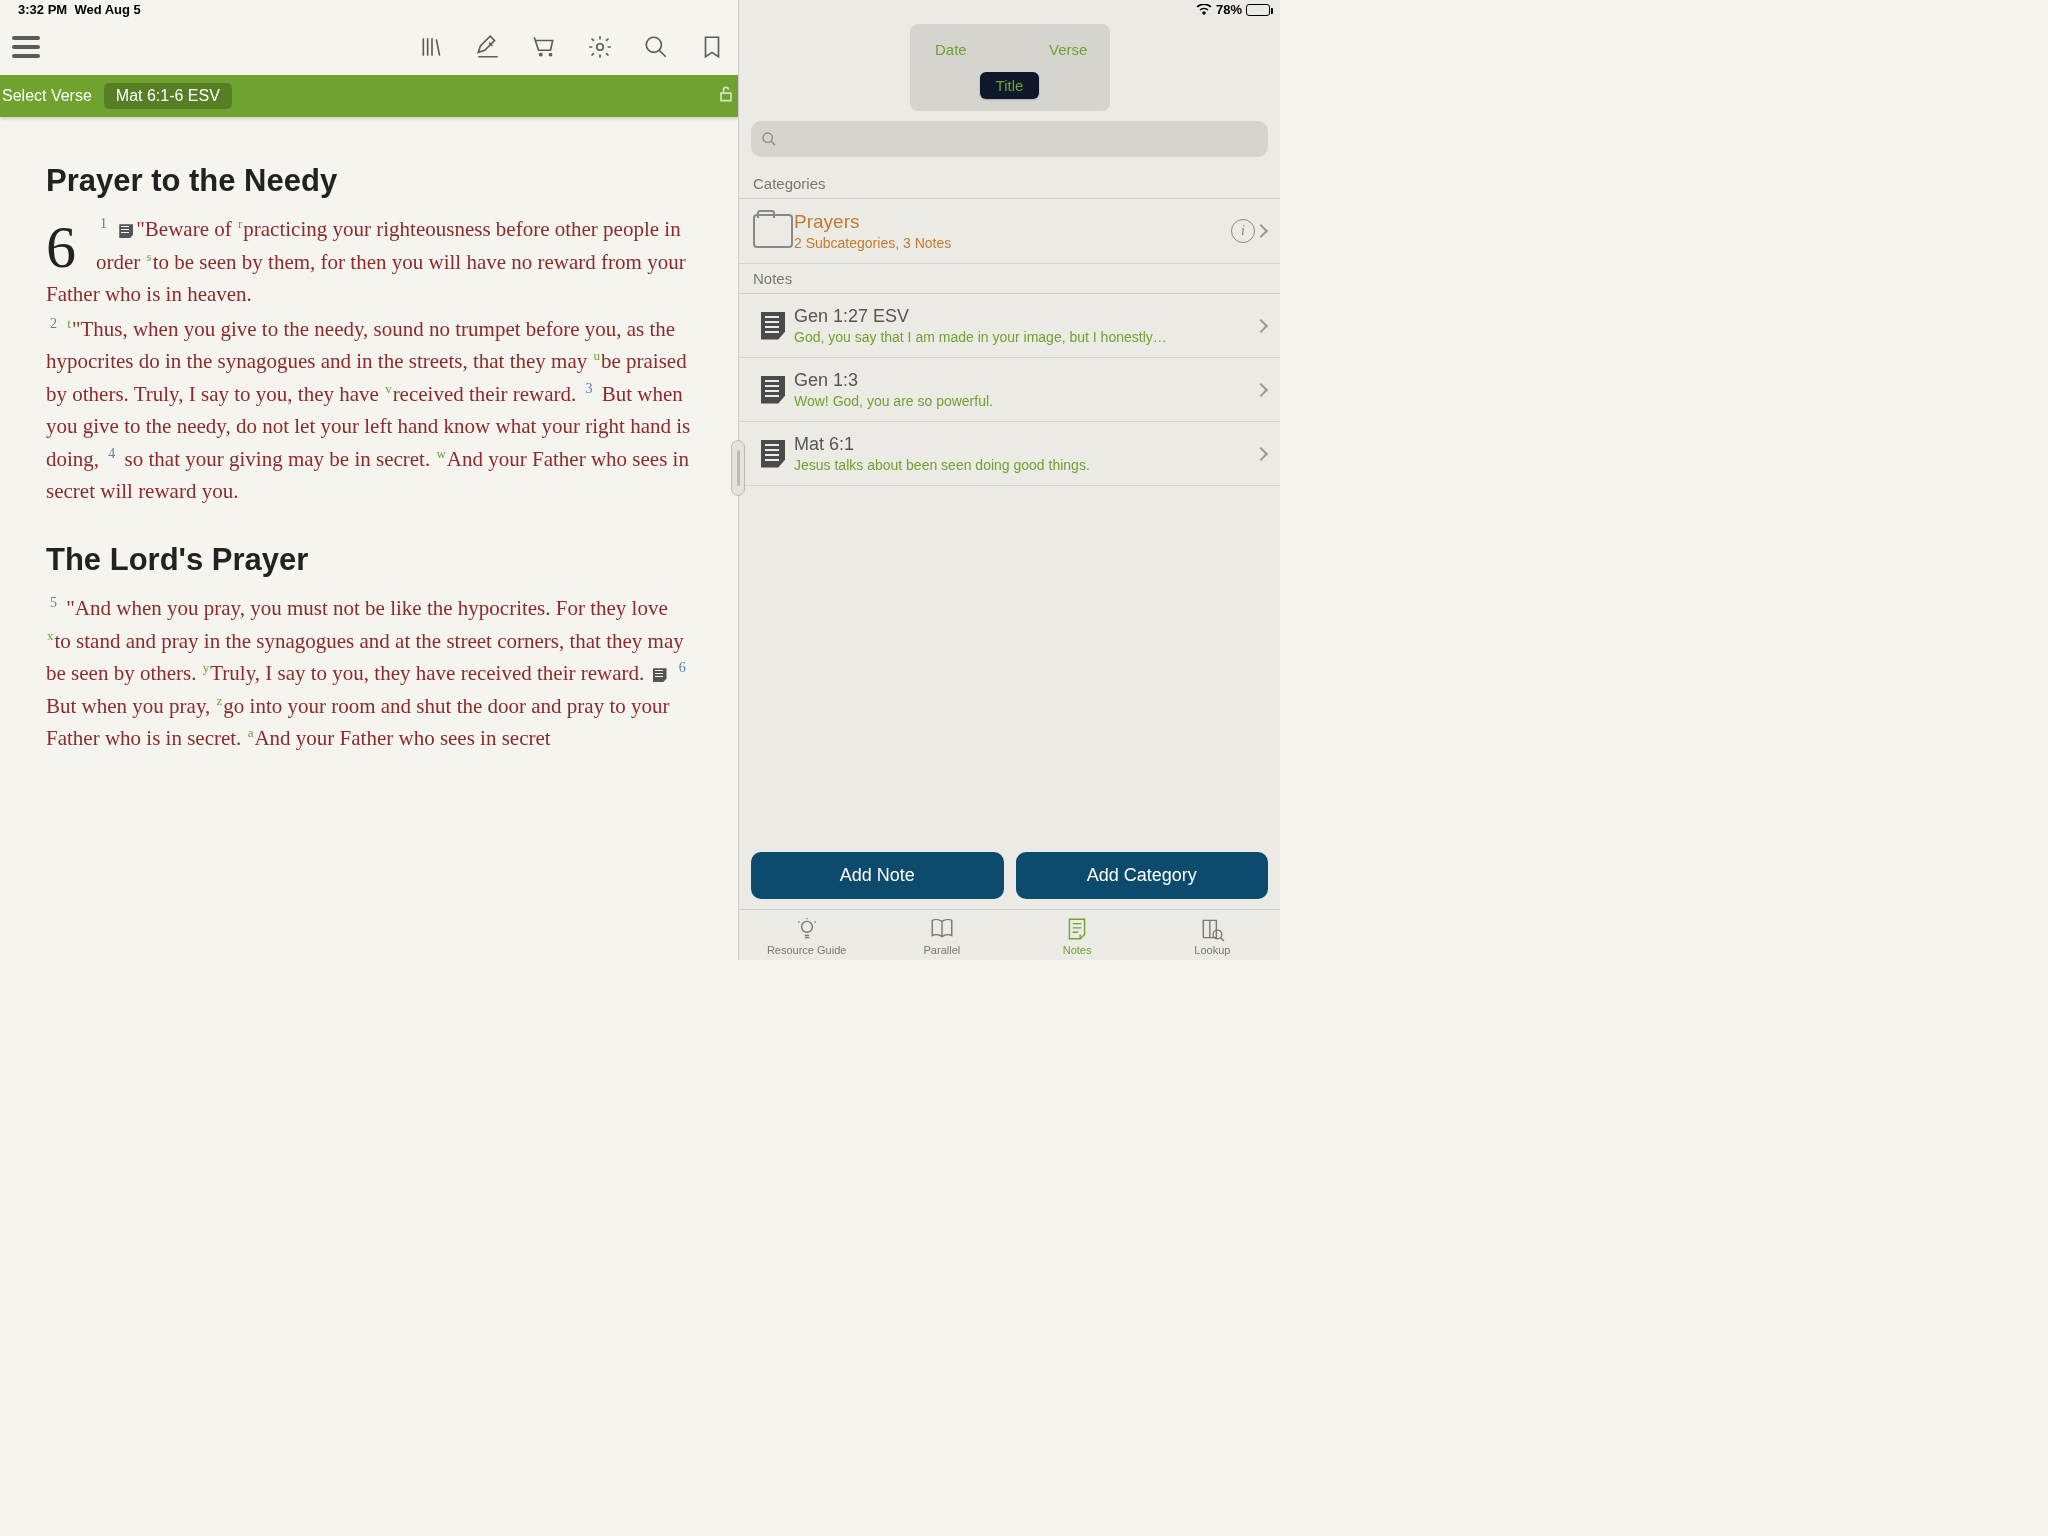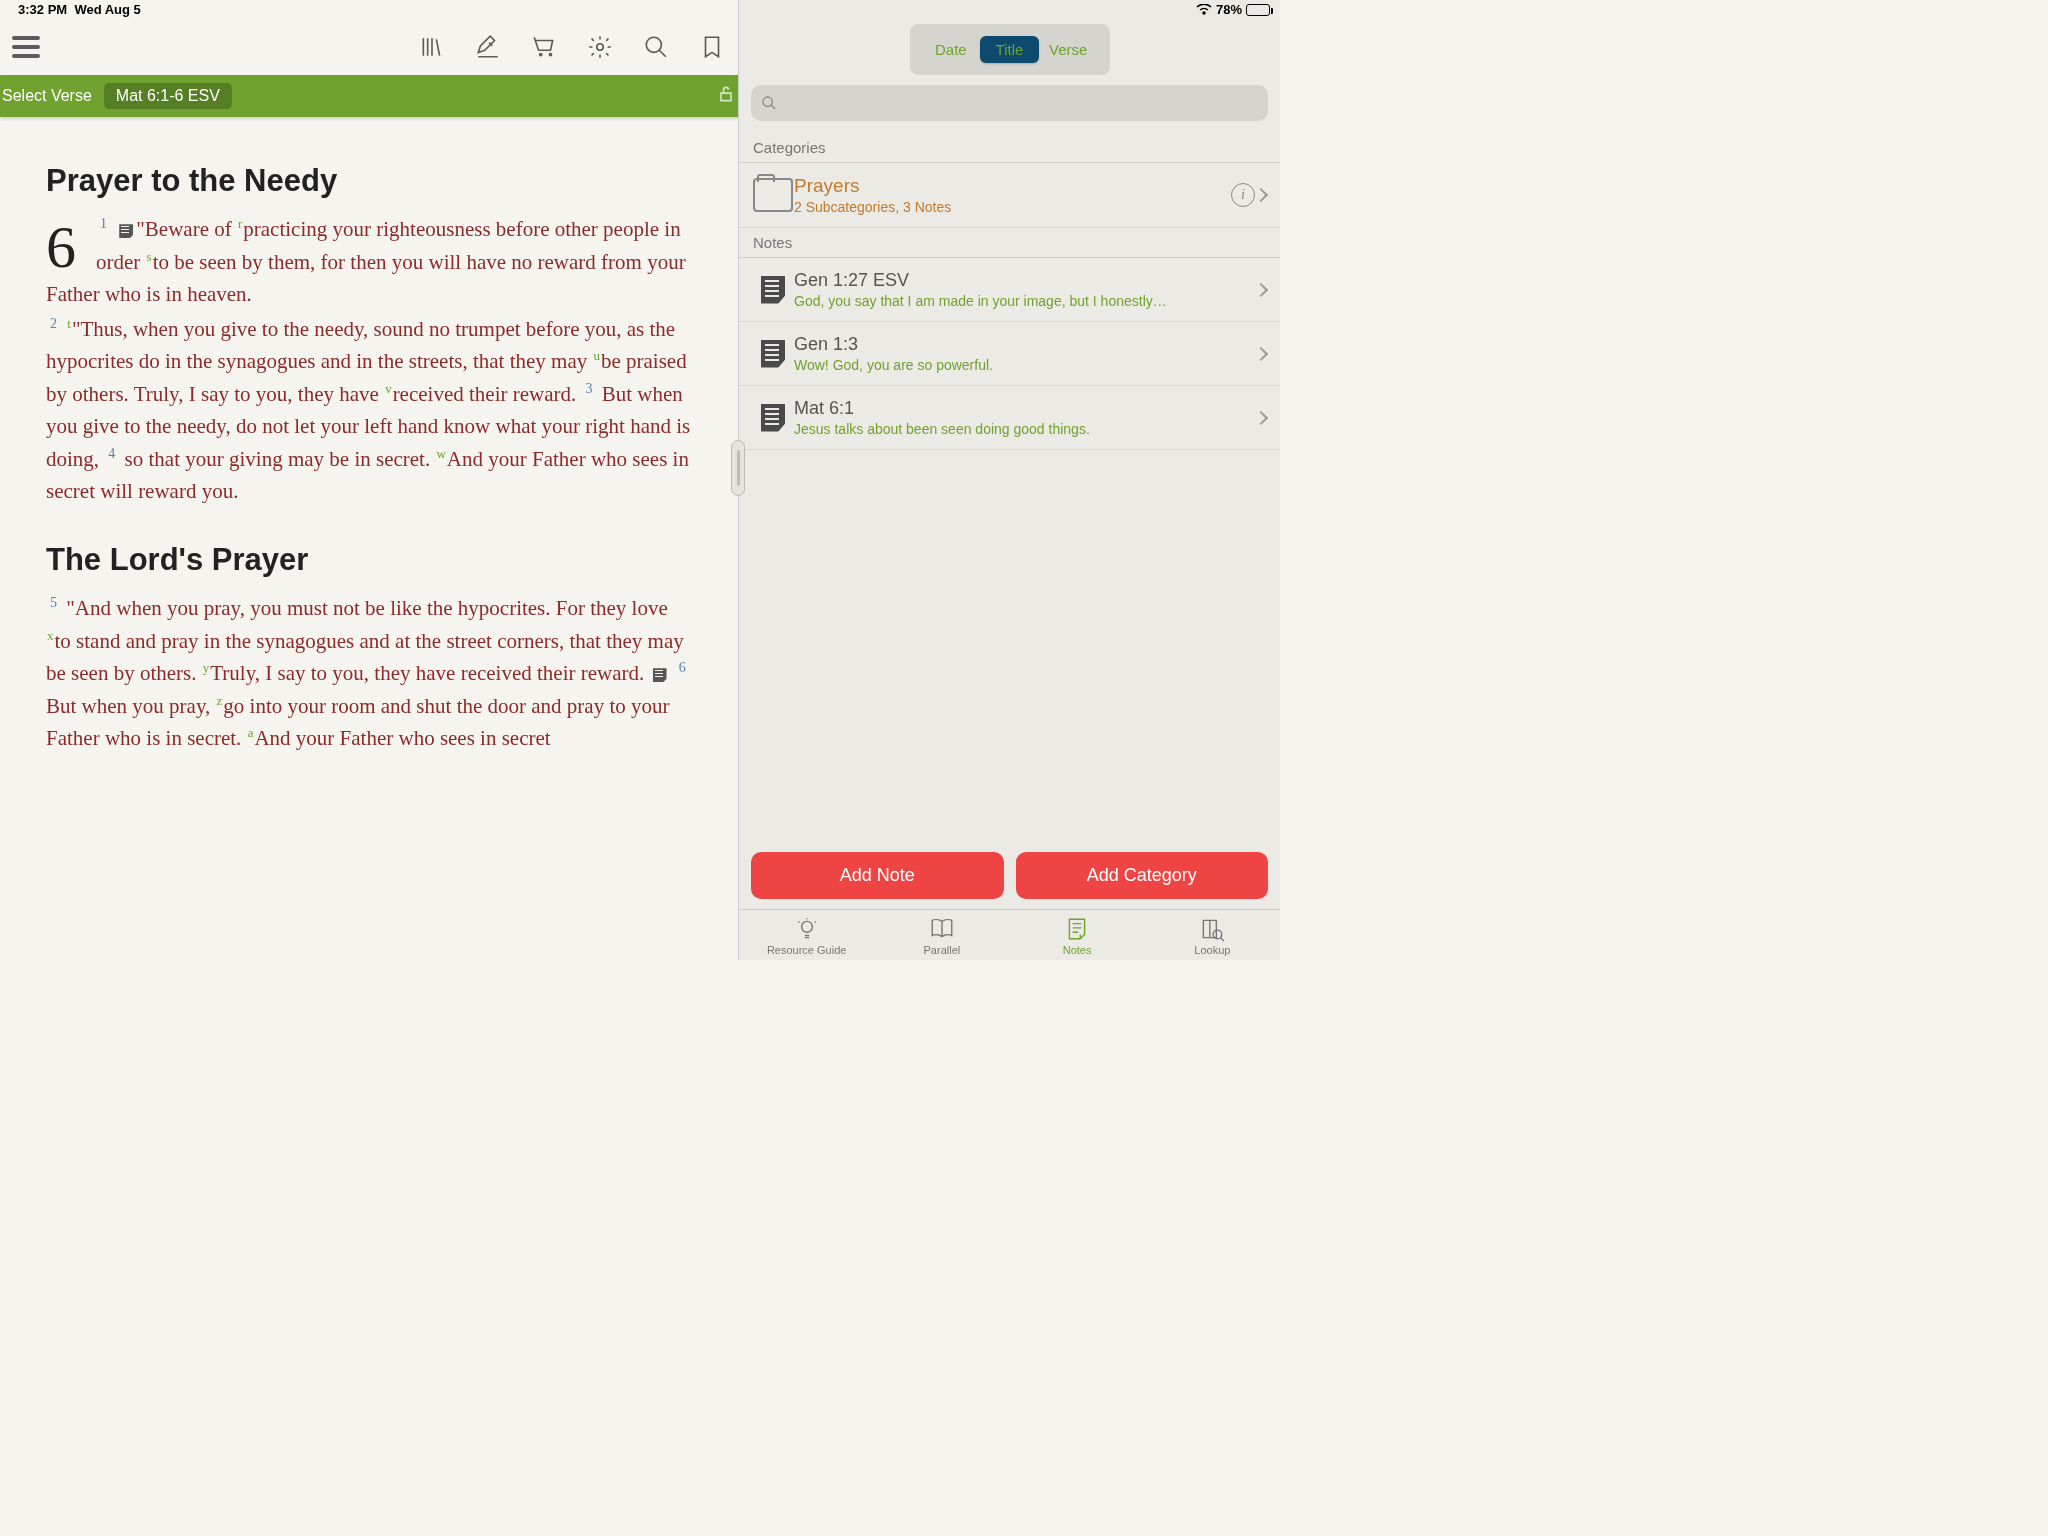--- a/index.html
+++ b/index.html
@@ -147,21 +147,21 @@
 }
 .seg-btn {
   flex: 1;
   text-align: center;
   font-size: 15px;
   padding: 5px 8px;
   border-radius: 6px;
   color: #6fa22f;
   cursor: pointer;
 }
-.seg-btn.active { background: #0c4a6e; box-shadow: 0 1px 2px rgba(0,0,0,0.2); }
+.seg-btn.active { background: #0f172a; box-shadow: 0 1px 2px rgba(0,0,0,0.2); margin-top: 36px; }
 
 .search-box {
   margin: 0 12px 12px 12px;
   background: #d6d4ce;
   border-radius: 10px;
   height: 36px;
   display: flex;
   align-items: center;
   padding: 0 10px;
   color: #888;
@@ -221,21 +221,21 @@
 
 .notes-list { flex: 1; overflow: auto; }
 
 .action-buttons {
   display: flex;
   gap: 12px;
   padding: 0 12px 10px 12px;
 }
 .action-btn {
   flex: 1;
-  background: #ef4444;
+  background: #0c4a6e;
   color: #fff;
   border: none;
   border-radius: 10px;
   padding: 13px;
   font-size: 18px;
   cursor: pointer;
 }
 
 .bottom-tabs {
   display: flex;

